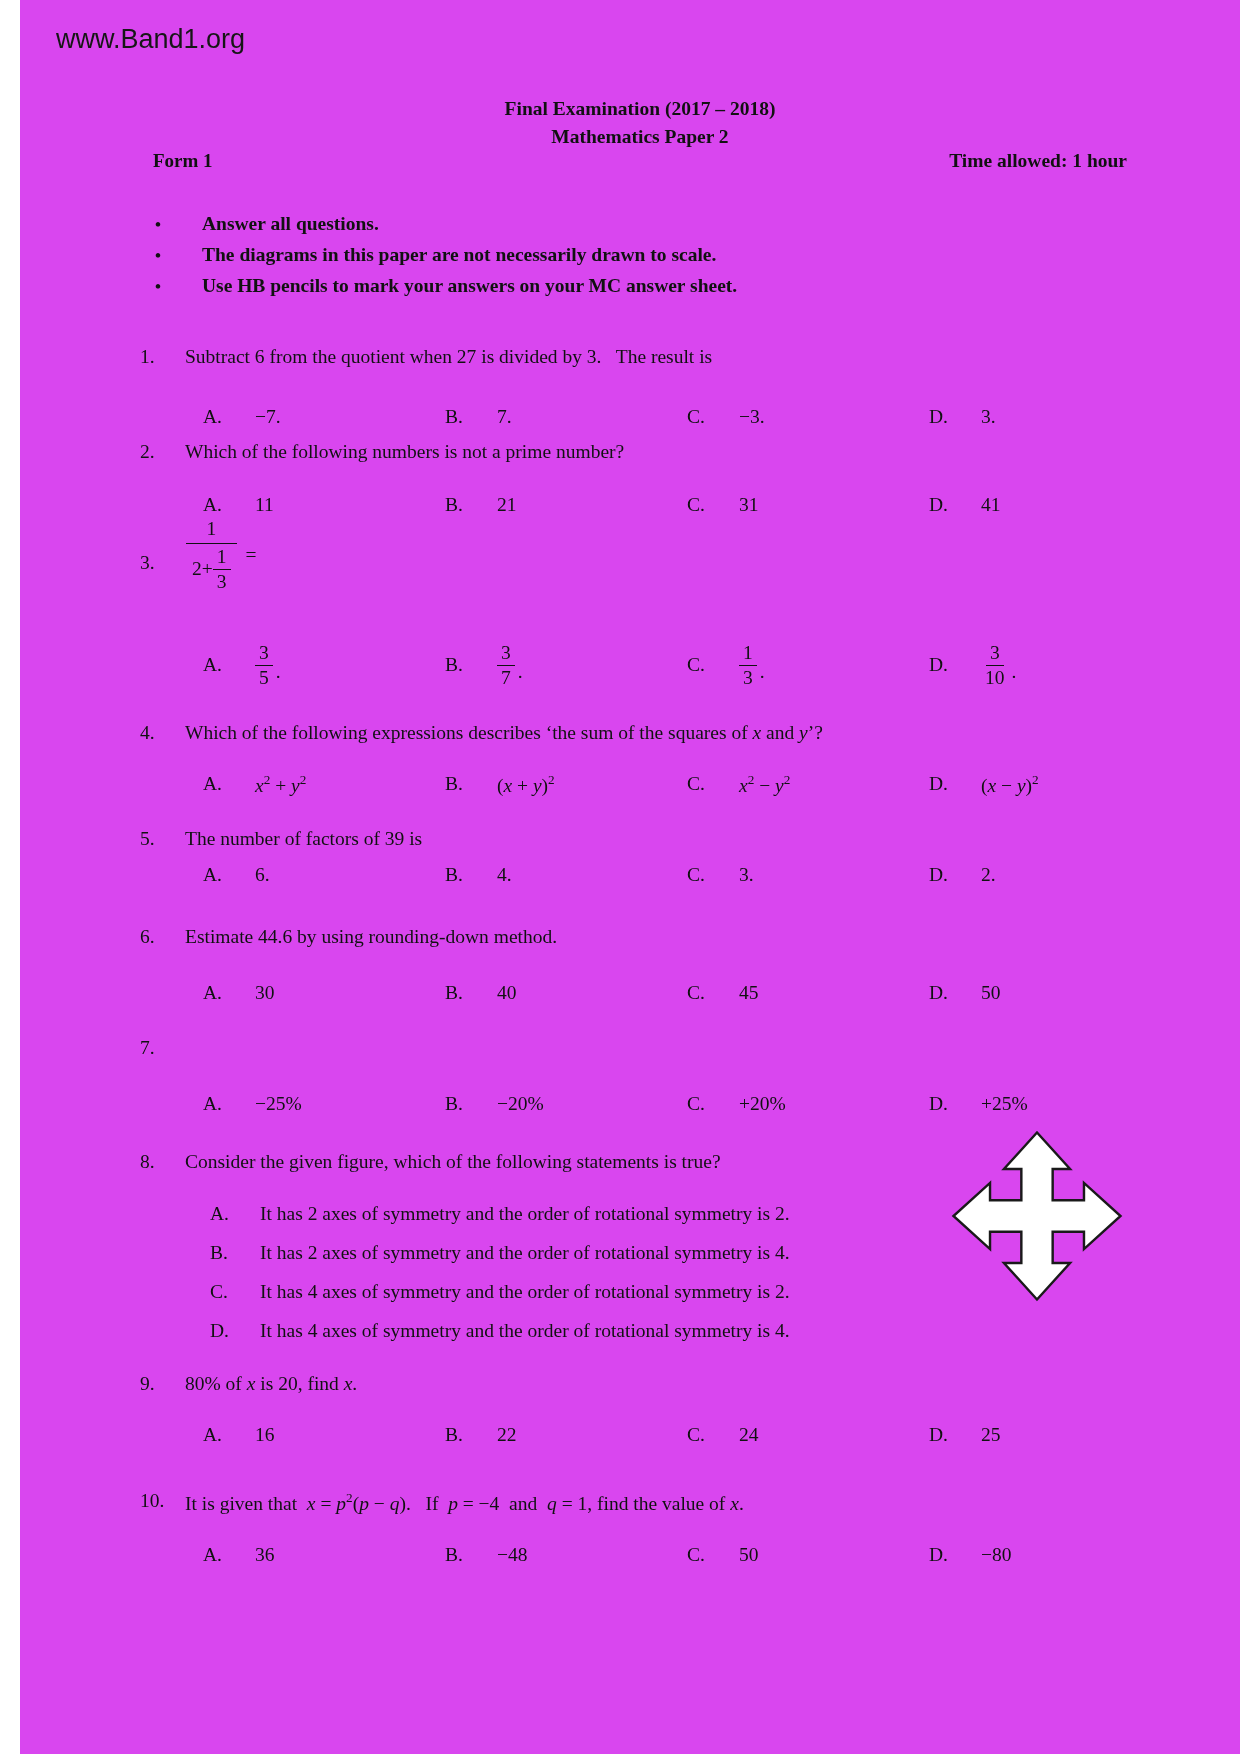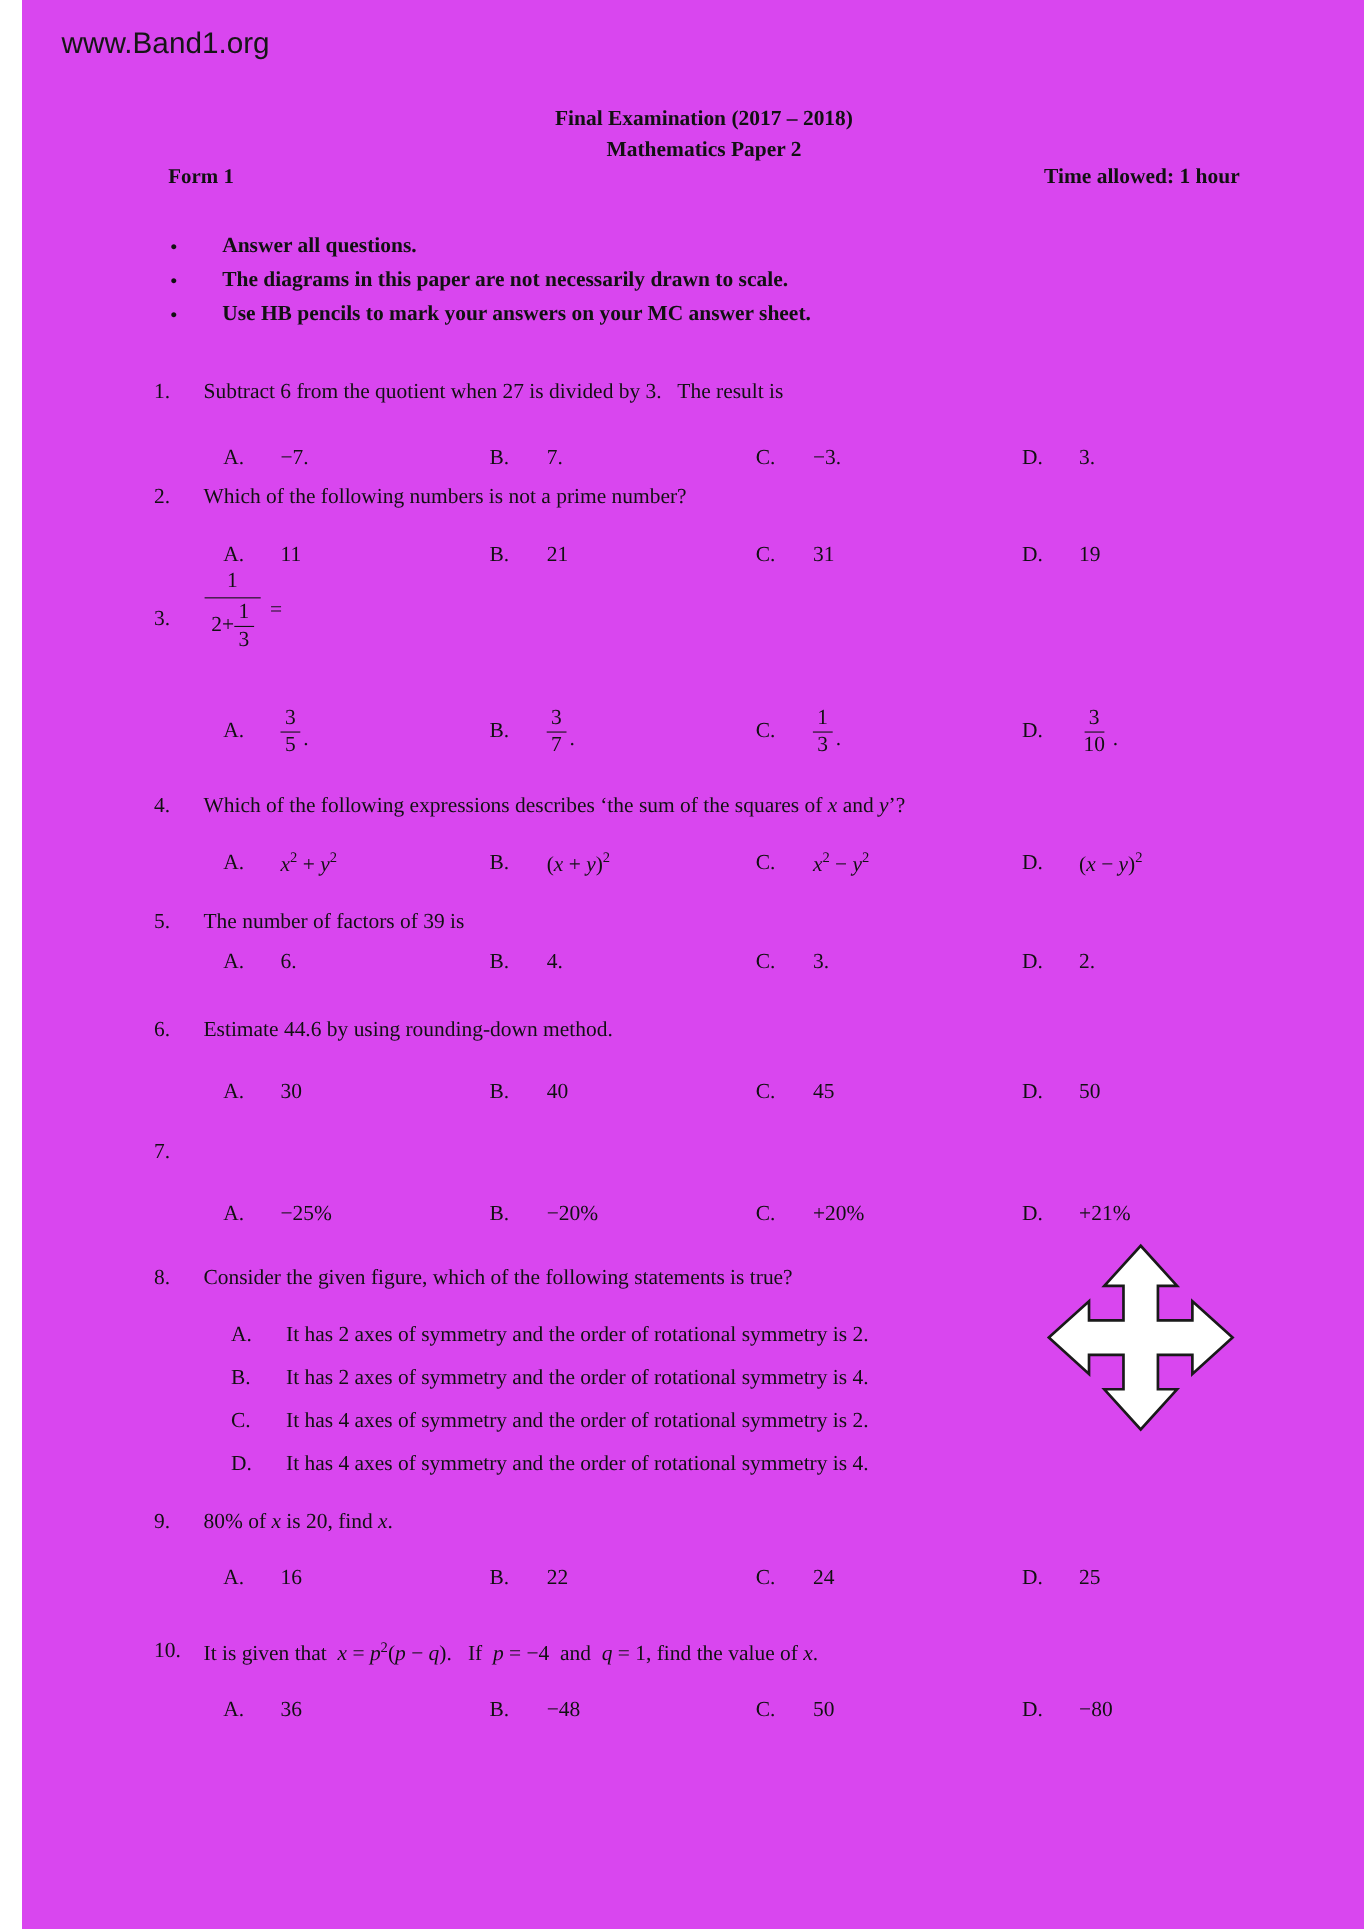--- a/index.html
+++ b/index.html
@@ -72,21 +72,21 @@
   </div>
 
   <div class="abs q" style="top:441px">
     <span class="qnum">2.</span>
     <span class="qtext">Which of the following numbers is not a prime number?</span>
   </div>
   <div class="abs optrow" style="top:494px">
     <div class="opt a"><span class="olabel">A.</span><span class="oval">11</span></div>
     <div class="opt b"><span class="olabel">B.</span><span class="oval">21</span></div>
     <div class="opt c"><span class="olabel">C.</span><span class="oval">31</span></div>
-    <div class="opt d"><span class="olabel">D.</span><span class="oval">19</span></div>
+    <div class="opt d"><span class="olabel">D.</span><span class="oval">41</span></div>
   </div>
 
   <div class="abs q" style="top:552px">
     <span class="qnum">3.</span>
   </div>
   <div class="abs stemwrap" style="left:166px;top:518px">
     <span class="bigfrac">
       <span class="bnum">1</span>
       <span class="bden">
         <span>2+</span>
@@ -138,21 +138,21 @@
     <div class="opt d"><span class="olabel">D.</span><span class="oval">50</span></div>
   </div>
 
   <div class="abs q" style="top:1037px">
     <span class="qnum">7.</span>
   </div>
   <div class="abs optrow" style="top:1093px">
     <div class="opt a"><span class="olabel">A.</span><span class="oval">−25%</span></div>
     <div class="opt b"><span class="olabel">B.</span><span class="oval">−20%</span></div>
     <div class="opt c"><span class="olabel">C.</span><span class="oval">+20%</span></div>
-    <div class="opt d"><span class="olabel">D.</span><span class="oval">+21%</span></div>
+    <div class="opt d"><span class="olabel">D.</span><span class="oval">+25%</span></div>
   </div>
 
   <div class="abs q" style="top:1151px">
     <span class="qnum">8.</span>
     <span class="qtext">Consider the given figure, which of the following statements is true?</span>
   </div>
   <div class="strow" style="top:1203px">
       <span class="slabel">A.</span>
       <span>It has 2 axes of symmetry and the order of rotational symmetry is 2.</span>
     </div>

